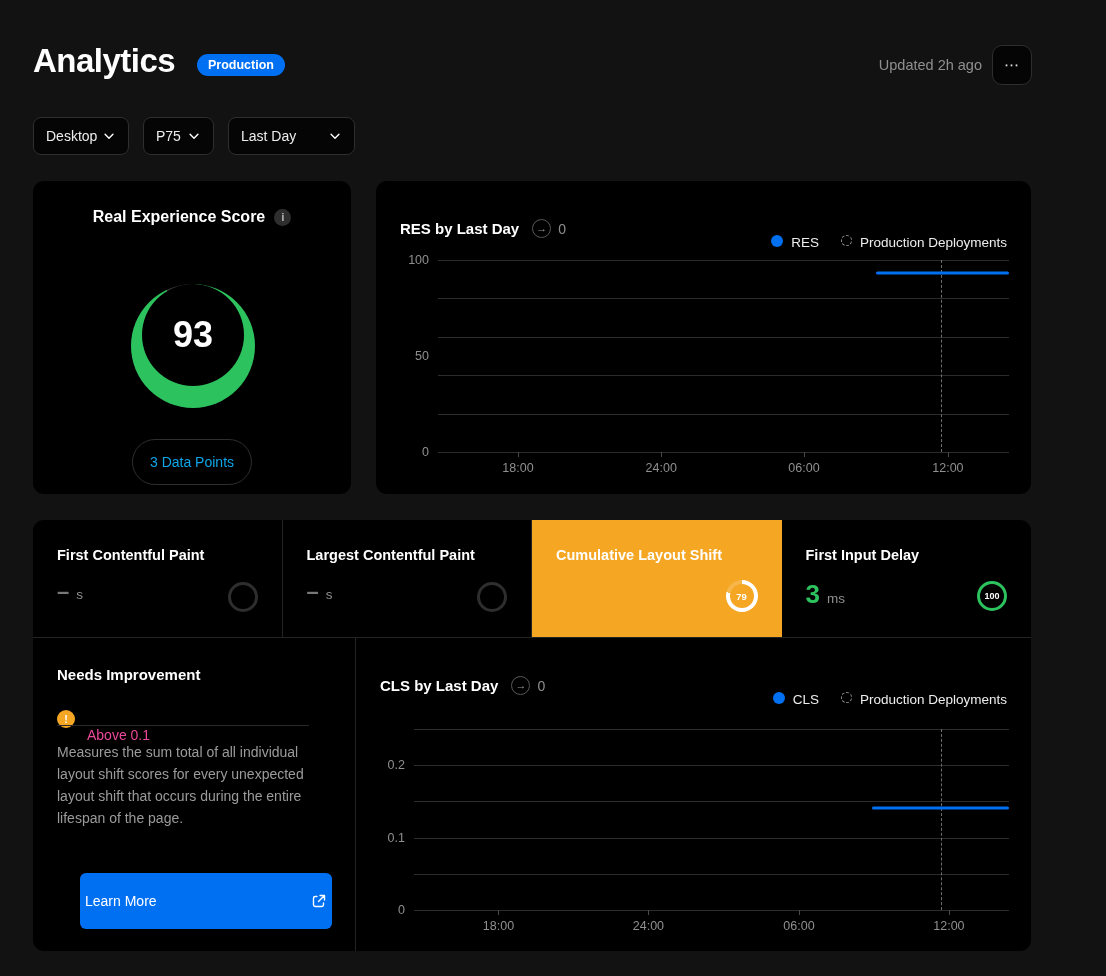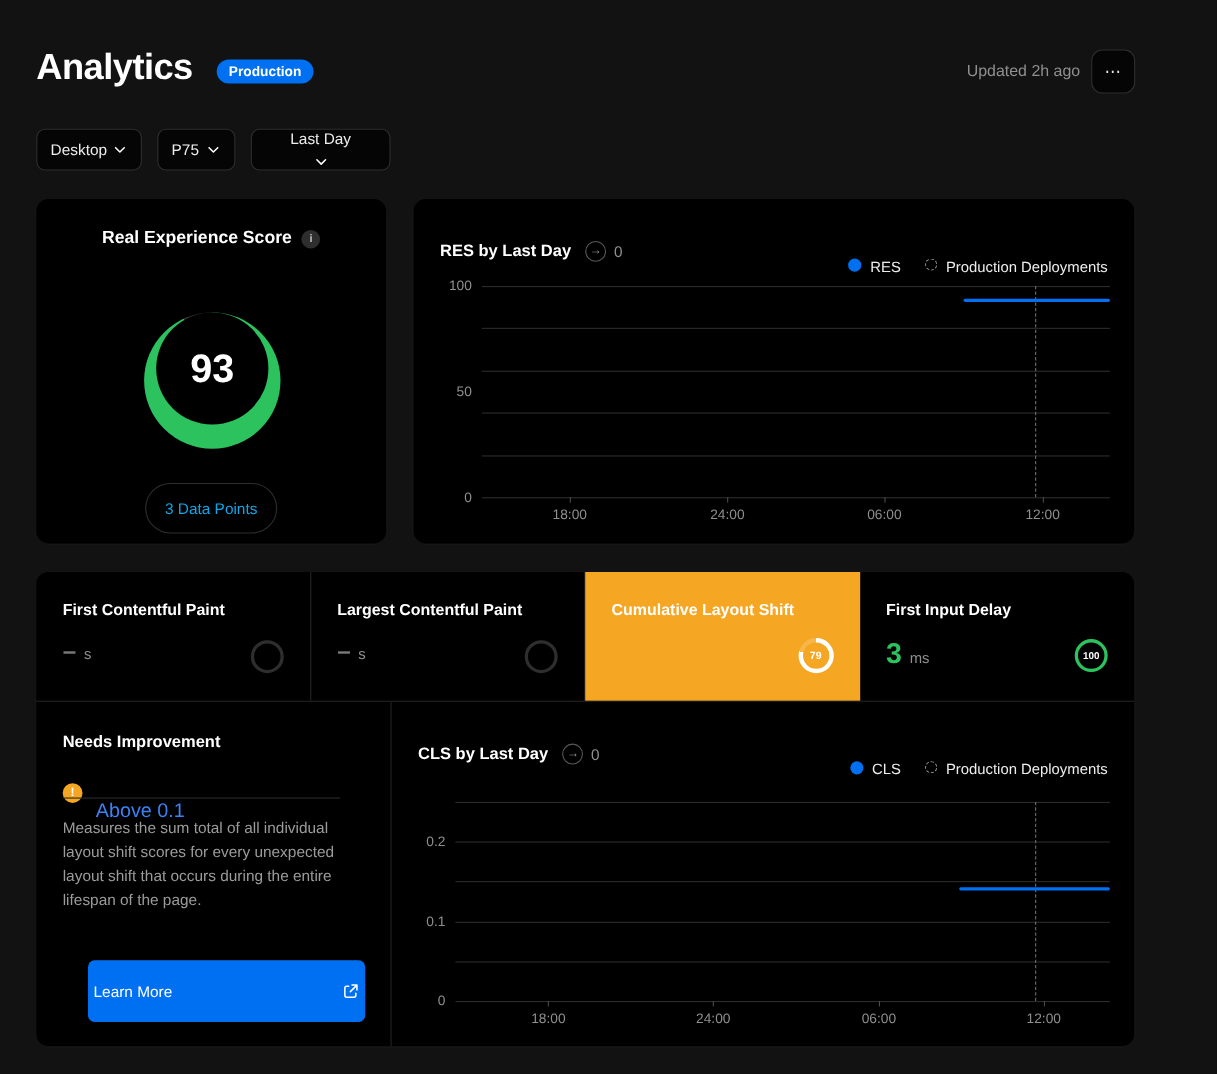--- a/index.html
+++ b/index.html
@@ -11,21 +11,21 @@
   .page-title { left:33px; top:42px; font-size:33px; font-weight:700; letter-spacing:-0.5px; color:#fff; }
   .env-badge { left:197px; top:54px; background:var(--blue,#0070f3); color:#fff; font-size:12.5px; font-weight:600; padding:4px 11px; border-radius:999px; }
   .updated { top:57px; right:124px; color:#8f8f8f; font-size:14.5px; }
   .menu-btn { left:992px; top:45px; width:40px; height:40px; background:#050505; border:1px solid #2e2e2e; border-radius:10px; color:#e5e5e5; display:flex; align-items:center; justify-content:center; font-size:15px; letter-spacing:1px; cursor:pointer; }
 
   
   .filters { left:33px; top:117px; display:flex; gap:14px; }
   .dropdown { height:38px; background:#050505; border:1px solid #2e2e2e; border-radius:8px; display:flex; align-items:center; justify-content:space-between; padding:0 12px; font-size:14px; color:#ededed; cursor:pointer; }
   .dropdown.w-device { width:96px; }
   .dropdown.w-pct { width:71px; }
-  .dropdown.w-range { width:127px;flex-direction:column; }
+  .dropdown.w-range { width:127px; }
   .chev { width:14px; height:14px; display:inline-block; flex:none; }
 
   
   .card { background:#000; border:1px solid rgba(255,255,255,0.07); border-radius:12px; }
   .score-card { left:32px; top:180px; width:320px; height:315px; }
   .res-card { left:375px; top:180px; width:657px; height:315px; }
   .bottom-card { left:32px; top:519px; width:1000px; height:433px; }
 
   
   .score-title-row { position:absolute; top:27px; left:0; right:0; display:flex; align-items:center; justify-content:center; gap:9px; }
@@ -75,21 +75,21 @@
   .mini-ring-inner { width:24px; height:24px; border-radius:50%; display:flex; align-items:center; justify-content:center; font-size:9.5px; font-weight:600; color:#fff; }
   .fid-ring { position:absolute; right:24px; top:61px; width:30px; height:30px; border-radius:50%; border:3px solid #2cc25e; background:#000; display:flex; align-items:center; justify-content:center; font-size:9px; font-weight:600; color:#fff; }
   .green { color:#2cc25e !important; }
 
   
   .bottom-content { position:absolute; top:118px; left:0; right:0; bottom:0; }
   .detail-panel { position:absolute; left:0; top:0; width:323px; bottom:0; border-right:1px solid #232323; }
   .detail-heading { position:absolute; left:24px; top:28px; font-size:15px; font-weight:700; color:#fff; }
   .status-row { position:absolute; left:24px; top:56px; display:flex; align-items:center; gap:12px; }
   .warn-circle { width:18px; height:18px; border-radius:50%; background:#f5a623; color:#fff; font-size:11px; font-weight:700; display:flex; align-items:center; justify-content:center; }
-  .status-label { font-size:18px; color:#3b82f6;margin-top:33px; }
+  .status-label { font-size:14px; color:#ec4899;margin-top:33px; }
   .detail-divider { position:absolute; left:24px; top:87px; width:252px; height:1px; background:#2a2a2a; }
   .detail-desc { position:absolute; left:24px; top:103px; width:256px; font-size:14px; line-height:22px; color:#9b9b9b; }
   .learn-more-btn { position:absolute; left:24px; bottom:22px; width:252px; height:56px; background:#0070f3; border:none; border-radius:6px; display:flex; align-items:center; justify-content:space-between; padding:0 5px; cursor:pointer;margin-left:23px; }
   .learn-more-label { color:#fff; font-size:14px; font-weight:500; }
   .chart-section { position:absolute; left:323px; right:0; top:0; bottom:0; }
 
   svg { display:block; }
 </style>
 </head>
 <body>

